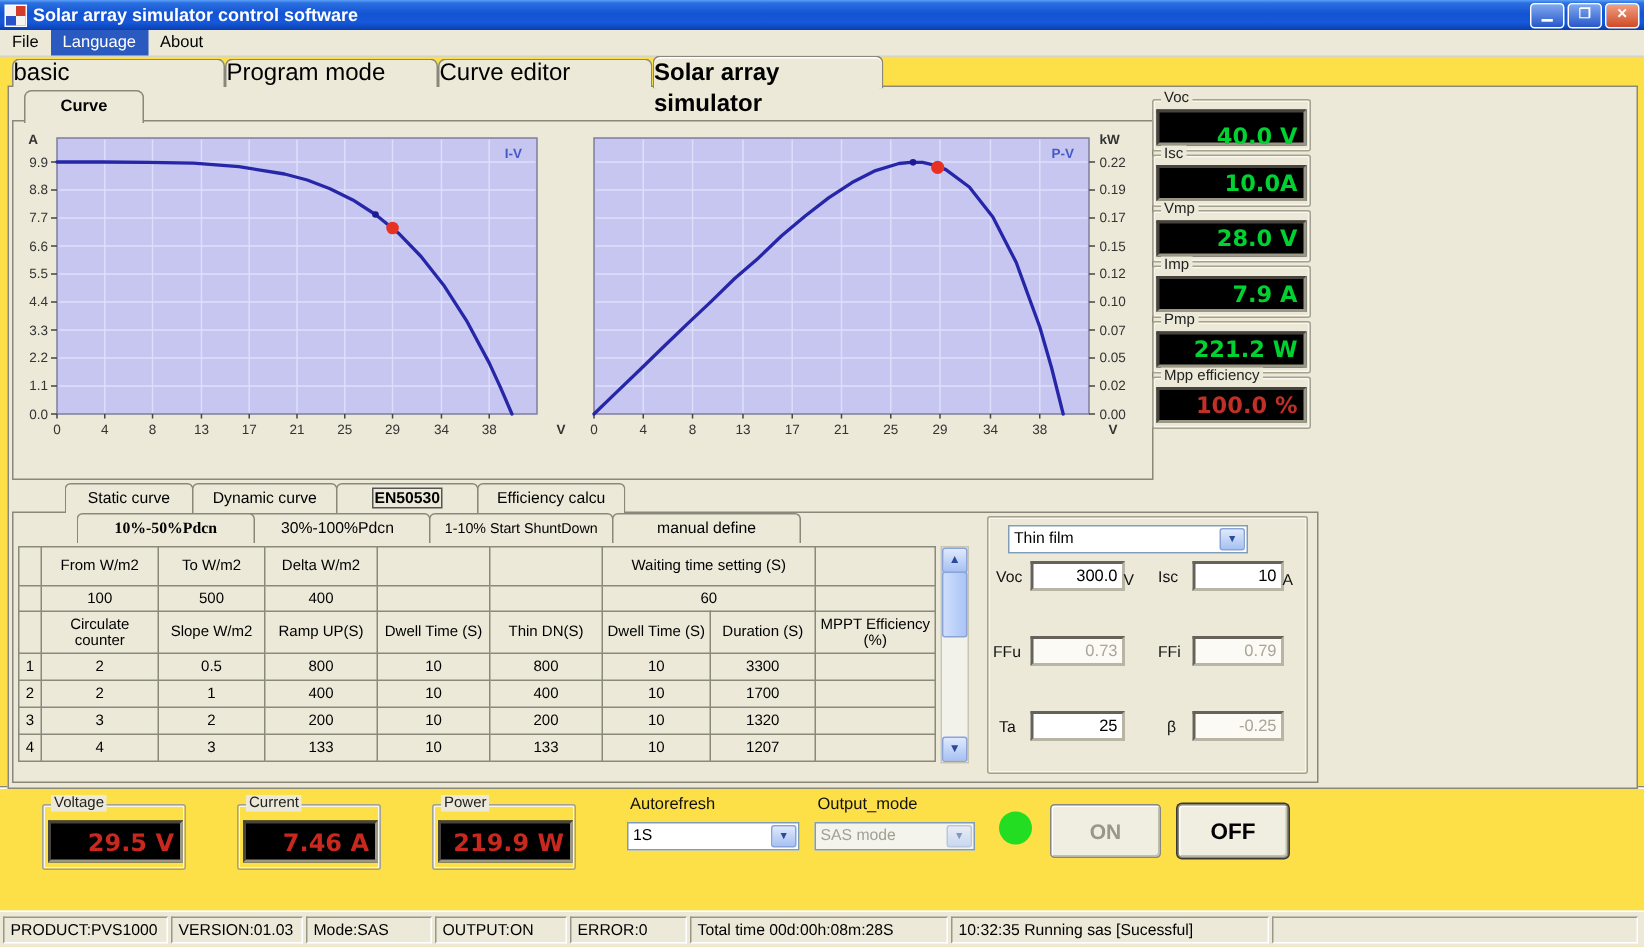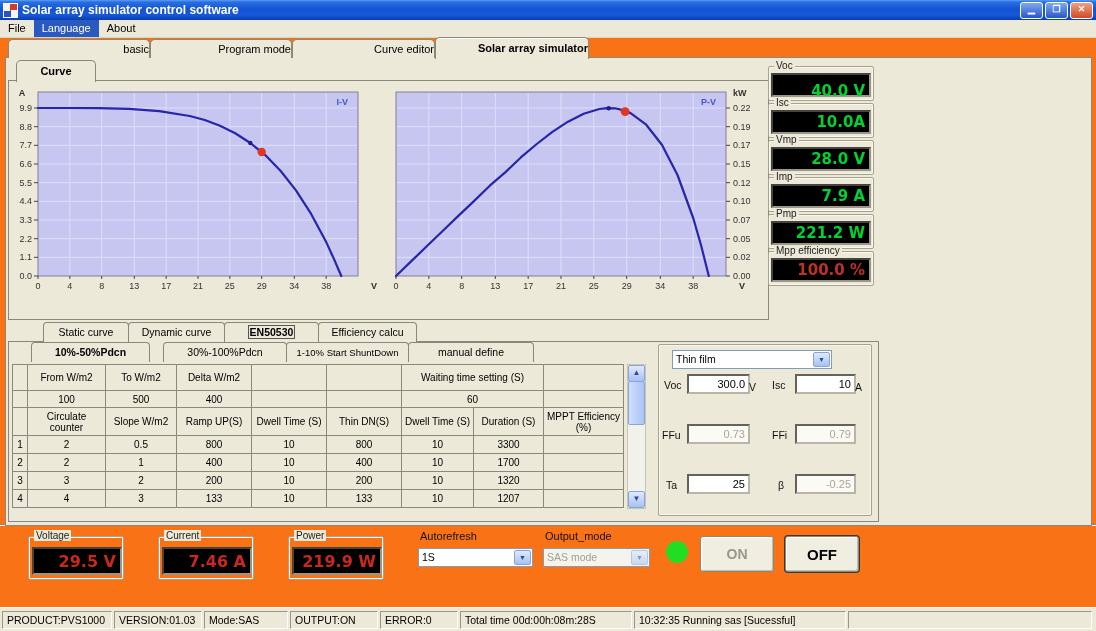--- a/index.html
+++ b/index.html
@@ -1,35 +1,35 @@
 <!DOCTYPE html>
 <html><head>
 <meta charset="utf-8">
 <style>
   html,body{margin:0;padding:0;}
   body{width:1096px;height:631px;background:#ece9d8;font-family:"Liberation Sans",sans-serif;overflow:hidden;}
-  #app{position:relative;width:1096px;height:631px;background:#f97316;}
+  #app{position:relative;width:1096px;height:631px;background:#fde047;}
   
   .titlebar{position:absolute;left:0;top:0;width:1096px;height:20px;
     background:linear-gradient(180deg,#5aa0f8 0%,#2b6fe0 10%,#1254d2 45%,#1658da 75%,#0a3eb0 100%);
     display:flex;align-items:center;color:#fff;font-size:12px;font-weight:bold;}
   .appicon{width:13px;height:13px;margin:0 4px 0 3px;border:1px solid #fff;
     background:conic-gradient(#d43c2a 0 25%,#f4f4f4 0 50%,#2a52c8 0 75%,#f4f4f4 0);}
   .winbtns{position:absolute;right:3px;top:2px;display:flex;gap:2px;}
   .wbtn{width:21px;height:15px;border:1px solid #fff;border-radius:3px;color:#fff;font-size:9px;
     line-height:13px;text-align:center;background:linear-gradient(#7fa8f0,#2858c8);}
   .wbtn.close{background:linear-gradient(#f0a080,#d04a28);font-weight:bold;}
   
   .menubar{position:absolute;left:0;top:20px;width:1096px;height:17px;background:#ece9d8;
     border-bottom:1px solid #d8d4c0;display:flex;font-size:11px;}
   .mi{padding:2px 8px;}
   .mi.sel{background:#2a5ac0;color:#fff;}
   
   .tab{position:absolute;top:39px;height:18px;background:#ece9d8;border:1px solid #8a887a;border-bottom:none;
-    border-radius:5px 5px 0 0;text-align:right;font-size:11px;line-height:18px;z-index:2;}
+    border-radius:5px 5px 0 0;text-align:left;font-size:16px;line-height:18px;z-index:2;}
   .tab.active{top:37px;height:21px;font-weight:bold;line-height:21px;z-index:4;box-shadow:inset 0 1px 0 #fff;}
   .panel{position:absolute;left:5px;top:57px;width:1085px;height:467px;border:1px solid #8a887a;background:#ece9d8;z-index:1;}
   
   .ctab{position:absolute;left:16px;top:60px;width:78px;height:21px;background:#ece9d8;border:1px solid #8a887a;
     border-bottom:none;border-radius:5px 5px 0 0;text-align:center;font-size:11px;font-weight:bold;line-height:21px;z-index:4;}
   .cpage{position:absolute;left:8px;top:80px;width:759px;height:238px;border:1px solid #8a887a;background:#ece9d8;z-index:2;}
   .chart{position:absolute;z-index:3;}
   
   .grp{position:absolute;border:1px solid #a5a28e;border-radius:2px;box-shadow:inset 0 0 0 1px #f8f6ee;}
   .grp .lbl{position:absolute;top:-7px;left:5px;background:#ece9d8;font-size:10px;padding:0 2px;color:#222;}
@@ -275,21 +275,21 @@
       <span style="color: rgb(192, 48, 40);">100.0 %</span>
     </div>
   </div>
 
   <div class="ltab" style="left:12px;top:322px;width:84px;">Static curve</div>
   <div class="ltab" style="left:97px;top:322px;width:95px;">Dynamic curve</div>
   <div class="ltab active" style="left:193px;top:322px;width:93px;"><span class="focusbox">EN50530</span></div>
   <div class="ltab" style="left:287px;top:322px;width:97px;">Efficiency calcu</div>
   <div class="lpage"></div>
 
-  <div class="ltab active" style="left:0;top:342px;width:117px;z-index:5;">10%-50%Pdcn</div>
+  <div class="ltab active" style="left:20px;top:342px;width:117px;z-index:5;font-family:Liberation Serif, serif;">10%-50%Pdcn</div>
   <div class="ltab" style="left:132px;top:342px;width:122px;z-index:3;">30%-100%Pdcn</div>
   <div class="ltab" style="left:255px;top:342px;width:121px;font-size:9.5px;z-index:3;">1-10% Start ShuntDown</div>
   <div class="ltab" style="left:377px;top:342px;width:124px;z-index:3;">manual define</div>
 
   <table class="en">
     <colgroup>
       <col style="width:15px">
         <col style="width:78px">
         <col style="width:71px">
         <col style="width:75px">

